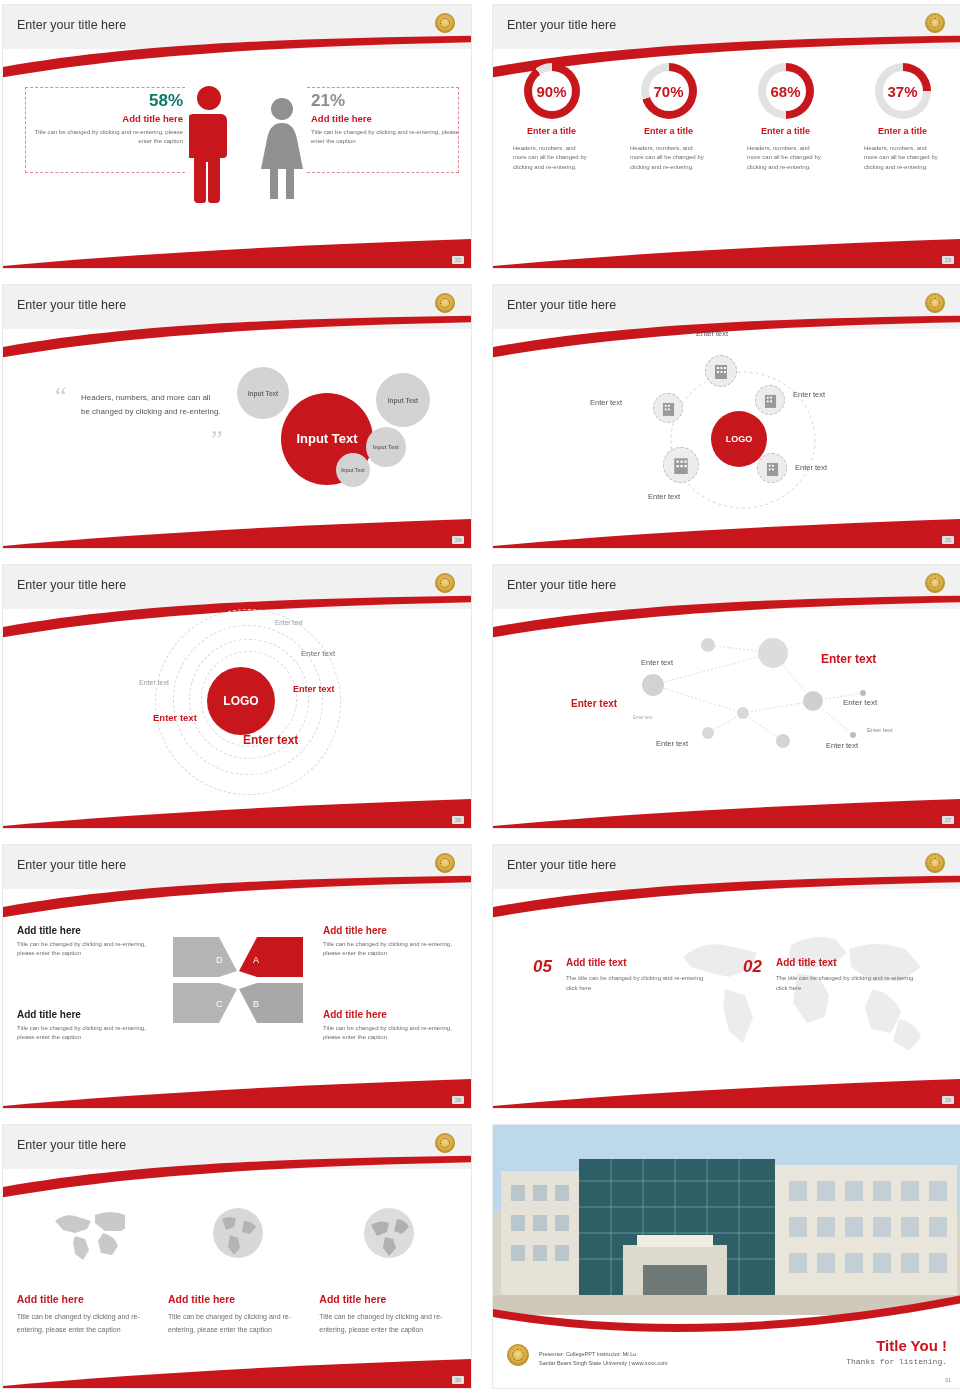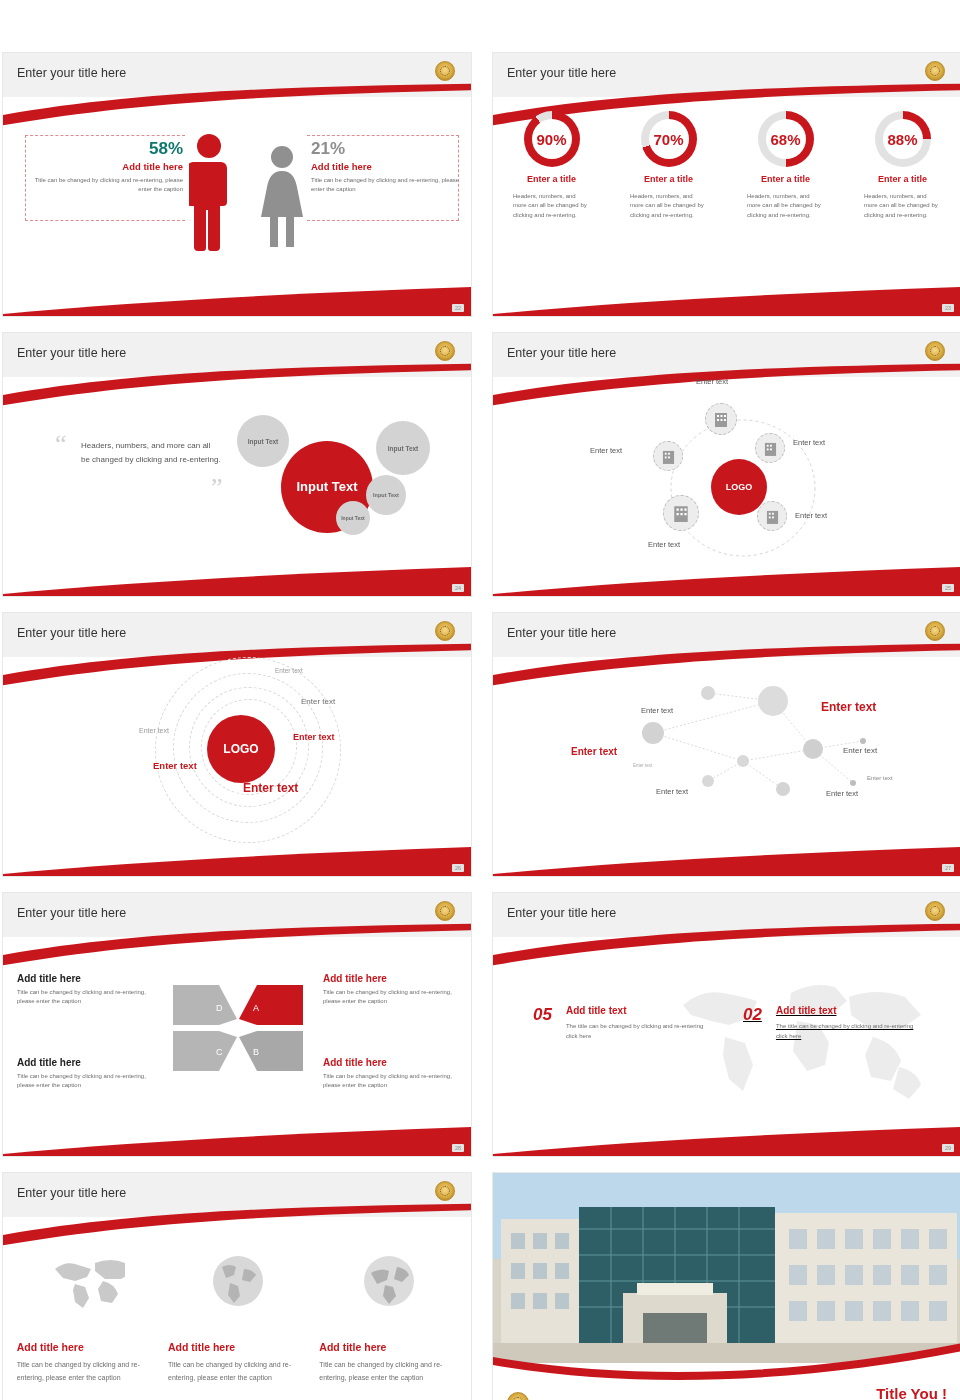--- a/index.html
+++ b/index.html
@@ -16,21 +16,20 @@
     column-gap: 20px;
     row-gap: 10px;
     padding: 4px 0 0 2px;
   }
   .slide {
     position: relative;
     width: 470px; height: 265px;
     background: #ffffff;
     overflow: hidden;
     border: 1px solid #e8e8e8;
-    margin-top: 48px;
   }
   .slide-head {
     position: absolute; top: 0; left: 0; right: 0; height: 44px;
     background: #f1f1f1;
   }
   .slide-title {
     position: absolute; top: 13px; left: 14px;
     font-size: 12.5px; color: #333;
   }
   .seal {
@@ -197,21 +196,21 @@
       </div>
       <div class="donut-col">
         <div class="donut" style="background: conic-gradient(#c8161d 0% 50%, #e2e2e2 50% 100%);">
           <div class="hole">68%</div>
         </div>
         <div class="donut-lbl">Enter a title</div>
         <div class="donut-txt">Headers, numbers, and more can all be changed by clicking and re-entering.</div>
       </div>
       <div class="donut-col">
         <div class="donut" style="background: conic-gradient(#c8161d 0% 25%, #e2e2e2 25% 100%);">
-          <div class="hole">88%</div>
+          <div class="hole">37%</div>
         </div>
         <div class="donut-lbl">Enter a title</div>
         <div class="donut-txt">Headers, numbers, and more can all be changed by clicking and re-entering.</div>
       </div>
     </div>
 
     <div class="footswoosh">
       <svg width="520" height="40" viewBox="0 0 520 40">
           <path d="M0 34 C 160 18, 340 10, 520 4 L520 40 L0 40 Z" fill="#c8161d"></path>
         </svg>
@@ -501,21 +500,21 @@
       </g>
     </svg>
 
     <div style="position:absolute; left:40px; top:112px; display:flex; align-items:flex-start;">
       <div class="bignum">05</div>
       <div style="margin-left:14px; width:140px;">
         <div style="font-size:10px; font-weight:bold; color:#c8161d;">Add title text</div>
         <div class="tiny" style="margin-top:5px; line-height:1.7;">The title can be changed by clicking and re-entering click here</div>
       </div>
     </div>
-    <div style="position:absolute; left:250px; top:112px; display:flex; align-items:flex-start;text-decoration:underline;">
+    <div style="position:absolute; left:250px; top:112px; display:flex; align-items:flex-start;">
       <div class="bignum">02</div>
       <div style="margin-left:14px; width:140px;">
         <div style="font-size:10px; font-weight:bold; color:#c8161d;">Add title text</div>
         <div class="tiny" style="margin-top:5px; line-height:1.7;">The title can be changed by clicking and re-entering click here</div>
       </div>
     </div>
 
     <div class="footswoosh">
       <svg width="520" height="40" viewBox="0 0 520 40">
           <path d="M0 34 C 160 18, 340 10, 520 4 L520 40 L0 40 Z" fill="#c8161d"></path>

